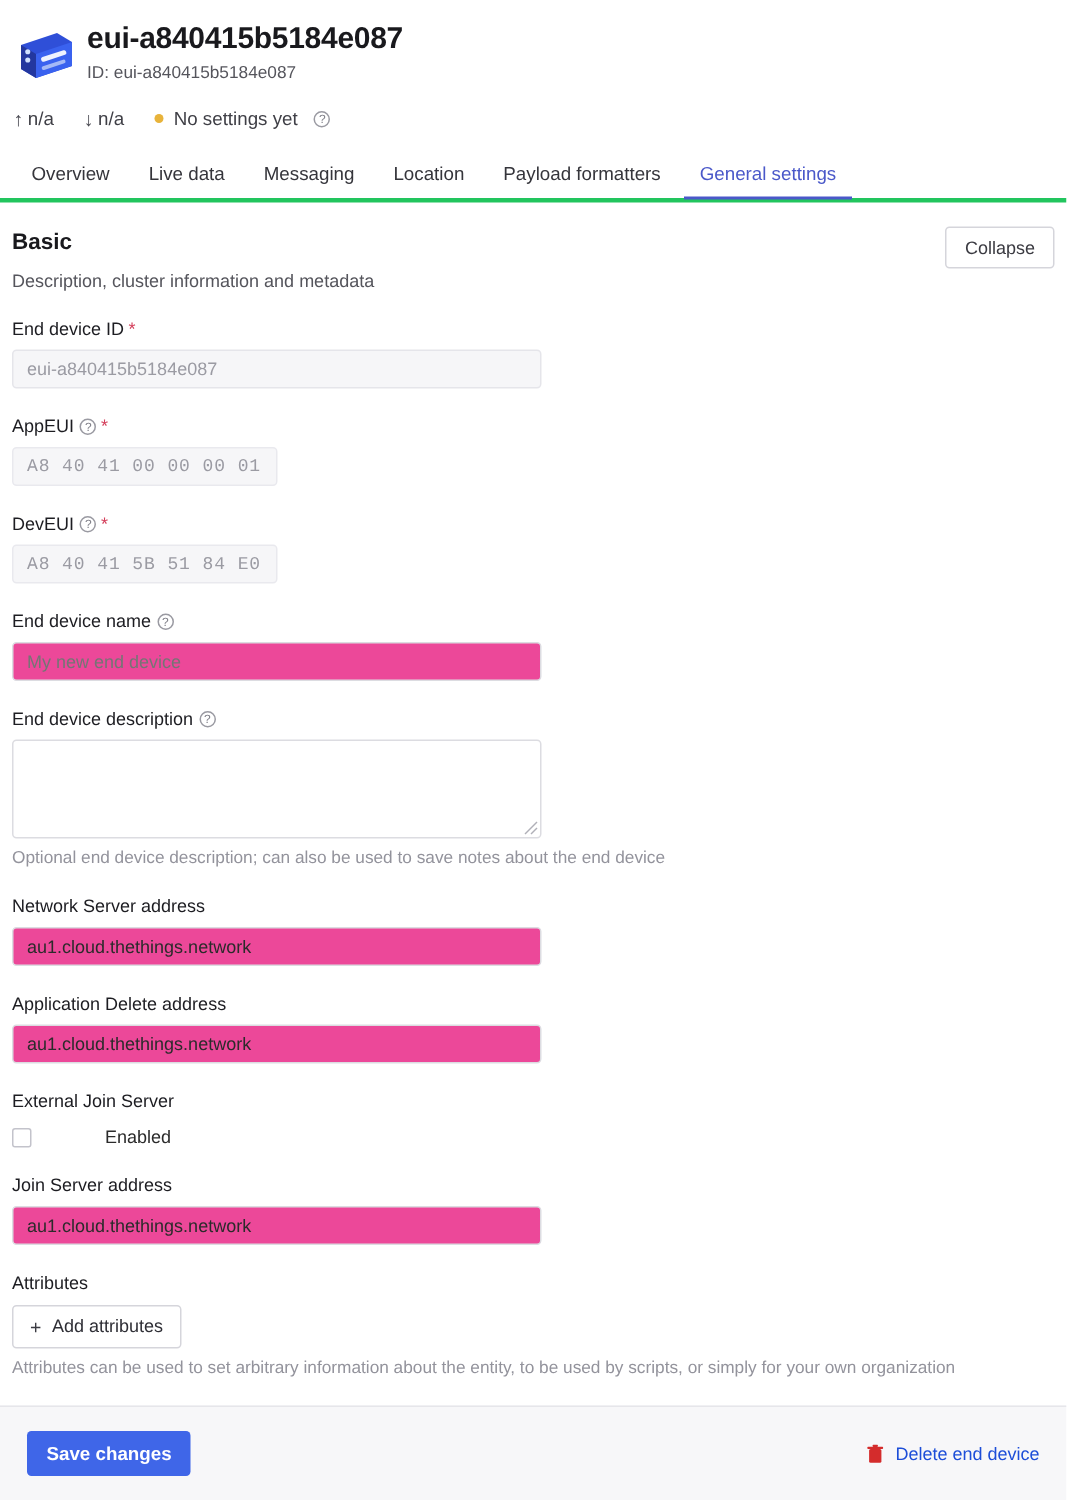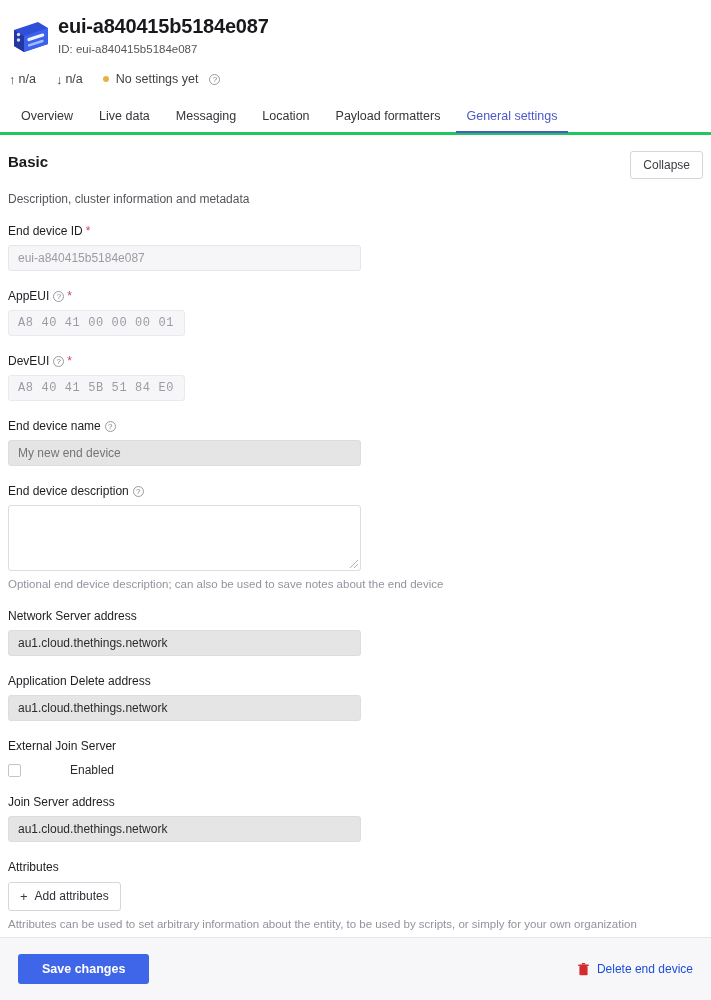--- a/index.html
+++ b/index.html
@@ -38,34 +38,34 @@
   .tabs { display:flex; align-items:flex-end; gap: 0; margin-top: 16px; border-bottom:3px solid #22c55e;
           padding: 0 0 0 8px; height: 33px; }
   .tab { font-size:12.5px; color:#35353b; padding: 0 13px 9px 13px; cursor:pointer; line-height:14px;
          position:relative; white-space:nowrap; }
   .tab.active { color:#4a58c9; font-weight:400; }
   .tab.active::after { content:""; position:absolute; left:3px; right:3px; bottom:-1px; height:2px; background:#4a58c9; }
 
   
   .content { padding: 18px 8px 0 8px; position:relative; }
   .sec-title { font-size:15px; font-weight:bold; color:#19191d; margin:0; }
-  .sec-desc { font-size:12px; color:#55555c; margin-top: 22px; }
+  .sec-desc { font-size:12px; color:#55555c; margin-top: 10px; }
   .collapse-btn {
     position:absolute; right: 8px; top: 16px;
     font-size:12px; color:#3b3b42; background:#fff; border:1px solid #d5d5db;
     border-radius:3px; padding: 6px 12px; cursor:pointer; line-height:14px;
   }
 
   
   .field { margin-top: 18px; }
   .flabel { font-size:12px; font-weight:normal; color:#1d1d22; display:flex; align-items:center; gap:0; line-height:14px; }
   .req { color:#d4405c; margin-left:3px; font-size:12px; line-height:12px; }
   .inp {
     display:block; margin-top:7px; width: 353px; height: 26px;
-    border:1px solid #dcdce1; border-radius:3px; background:#e5e5e5;
+    border:1px solid #dcdce1; border-radius:3px; background:#ec4899;
     font-size:12px; color:#2b2b2b; padding: 0 9px; line-height:24px;
     font-family:"Liberation Sans", sans-serif;
   }
   .inp.disabled { background:#f6f6f8; color:#9b9ba3; border-color:#e5e5ea; }
   .inp.mono { font-family:"Liberation Mono", monospace; font-size:12px; letter-spacing: 0.6px; }
   .inp.eui { width: 177px; background:#f6f6f8; color:#9b9ba3; border-color:#e9e9ee; }
   .ta-wrap { position:relative; width:353px; margin-top:7px; }
   .ta { display:block; width:353px; height:66px; border:1px solid #dcdce1; border-radius:3px;
         background:#fff; font-size:12px; padding:6px 9px; resize:none;
         font-family:"Liberation Sans", sans-serif; color:#2b2b2b; }
@@ -83,21 +83,21 @@
 
   
   .footer {
     position:absolute; left:0; right:0; bottom:0; height:63px;
     background:#f7f7f9; border-top:1px solid #e6e6ea;
     display:flex; align-items:center; justify-content:space-between;
     padding: 0 18px 0 18px;
   }
   .save-btn {
     background:#3f66e8; color:#fff; border:none; border-radius:3px;
-    font-size:12.5px; font-weight:bold; padding: 8px 24px; cursor:pointer;
+    font-size:12.5px; font-weight:bold; padding: 8px 13px; cursor:pointer;
     font-family:"Liberation Sans", sans-serif; line-height:14px;
   }
   .del-link { display:flex; align-items:center; gap:8px; cursor:pointer; }
   .del-label { font-size:12px; color:#1d4ed8; }
   .trash { width:11px; height:13px; }
 </style>
 </head>
 <body>
 
 <div class="page">

